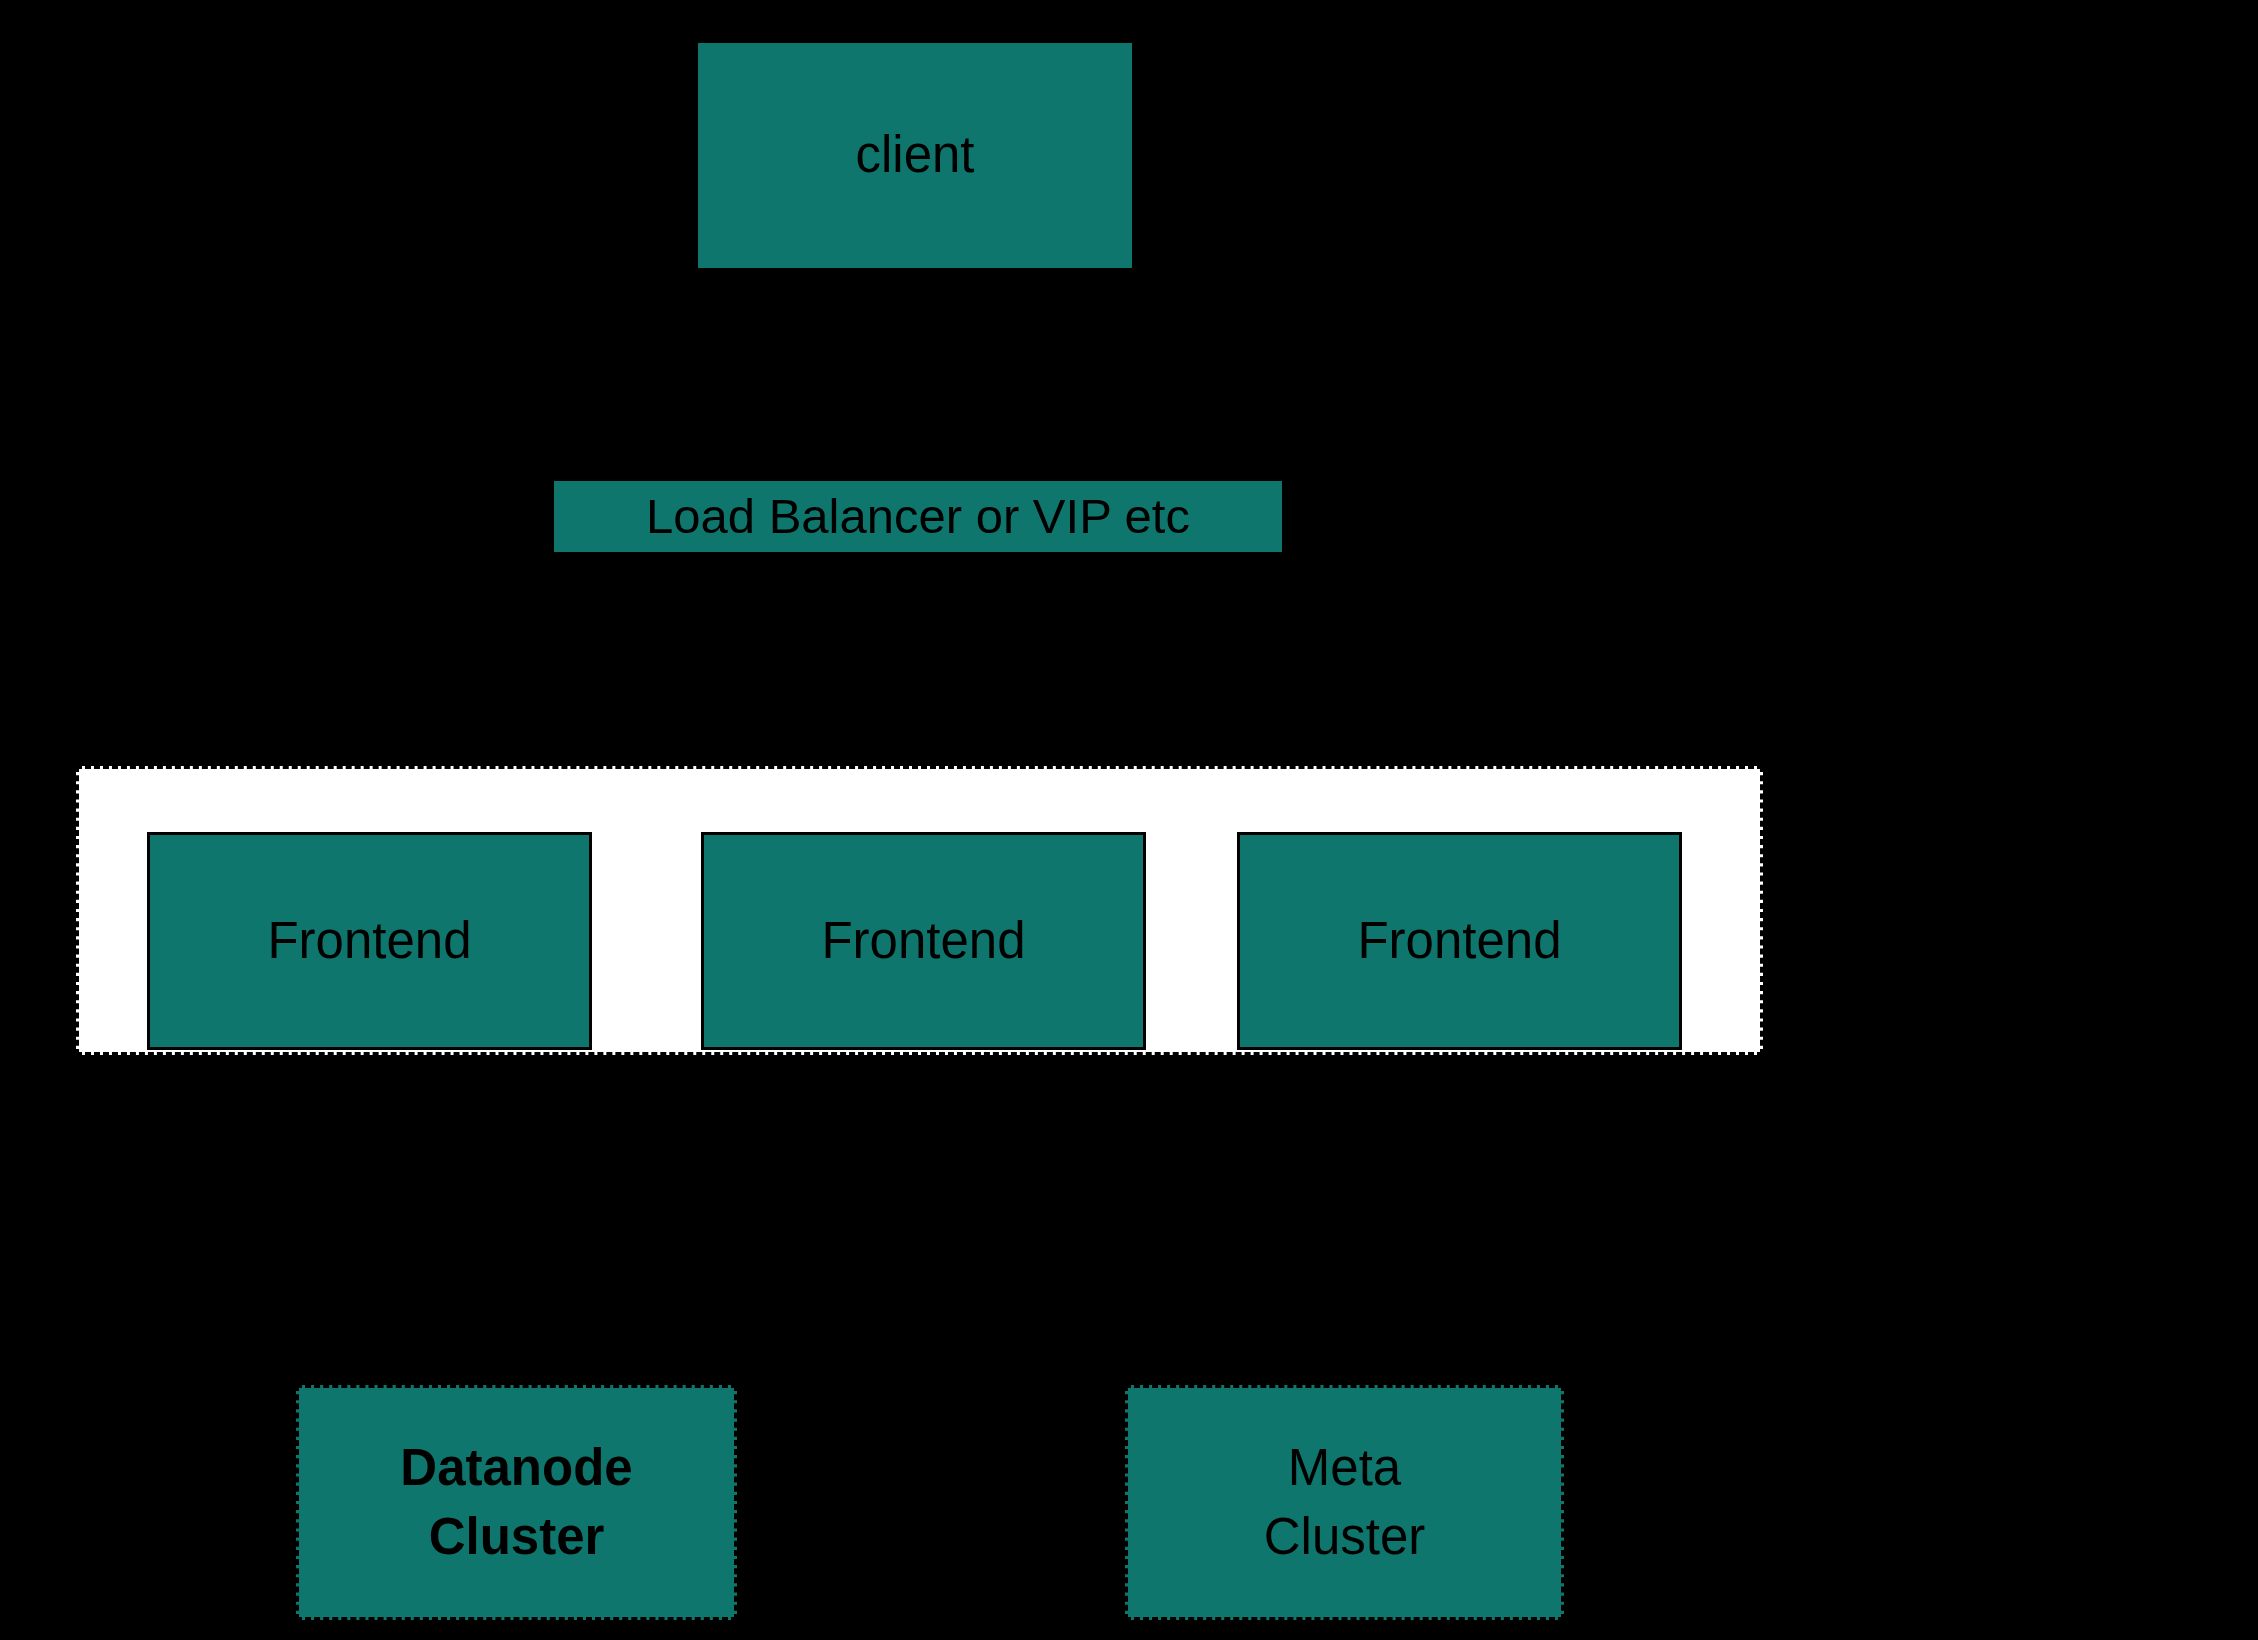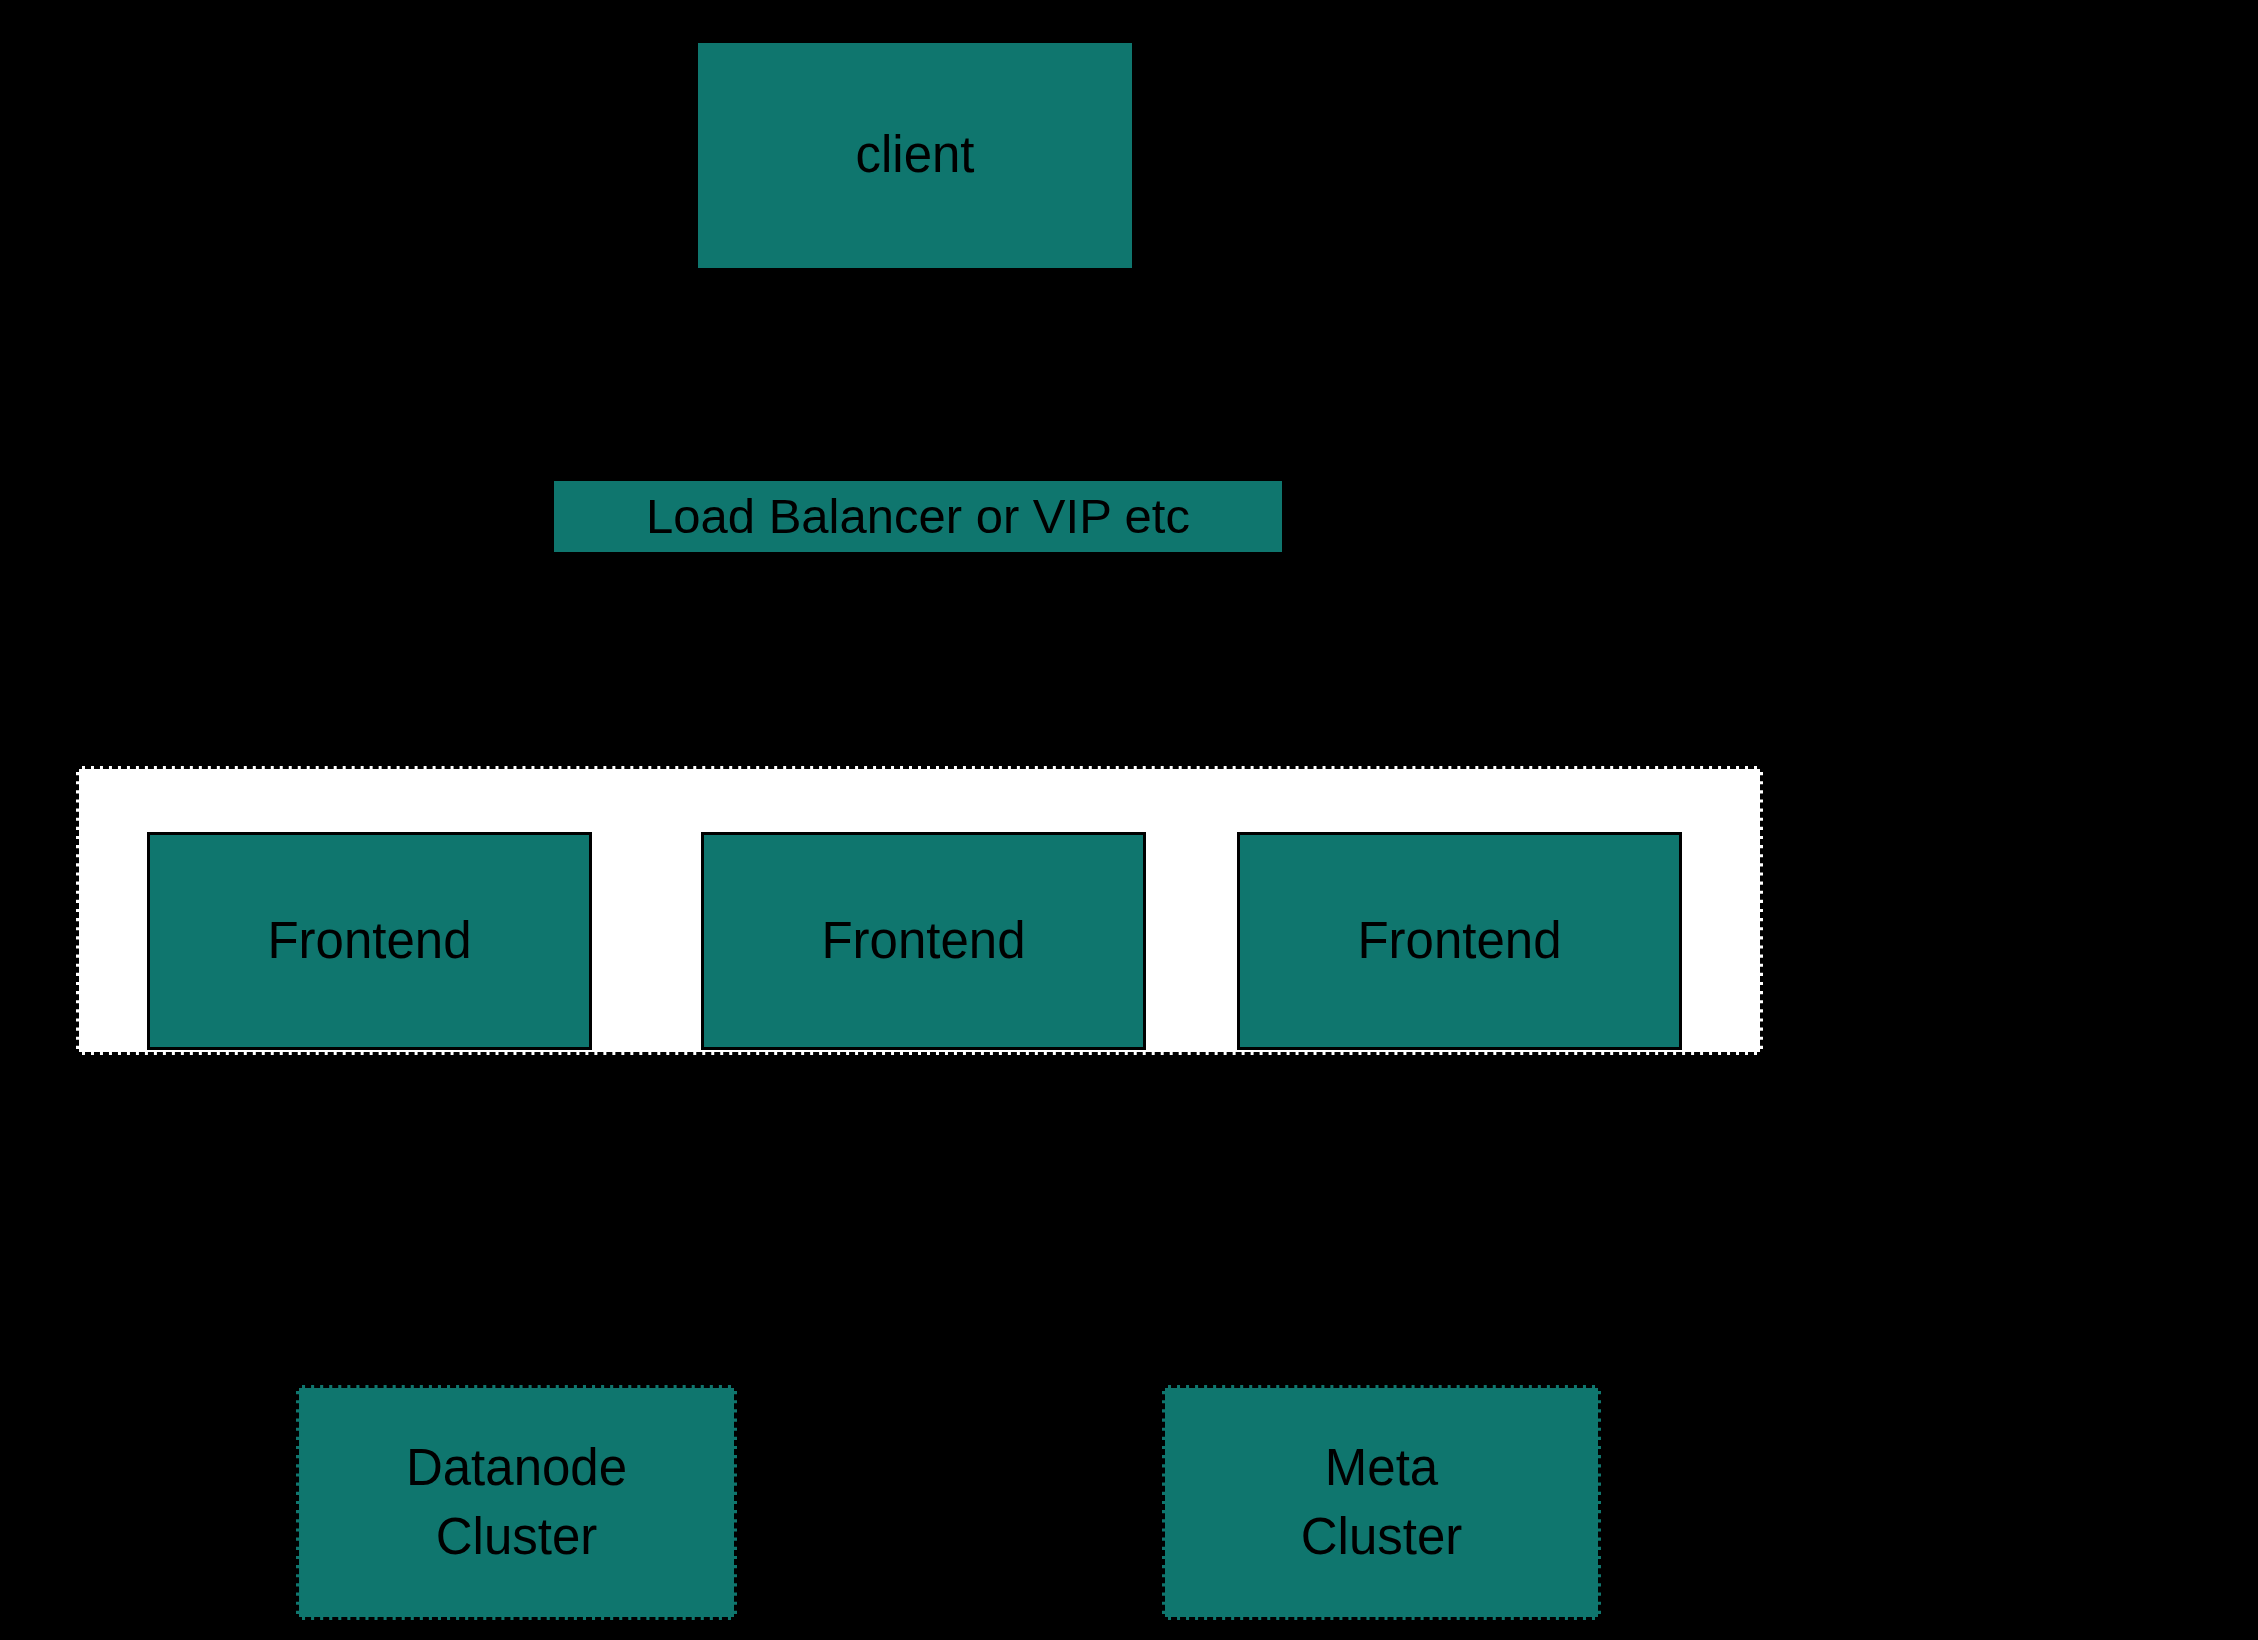--- a/index.html
+++ b/index.html
@@ -60,23 +60,24 @@
     margin-top: 28px;
   }
   #frontend-node-1 { left: 68px; }
   #frontend-node-2 { left: 622px; }
   #frontend-node-3 { left: 1158px; }
   
   #datanode-cluster-node {
     left: 296px; top: 1385px;
     width: 441px; height: 235px;
     border: 3.6px dashed #000000;
+    font-weight: bold;
   }
   #meta-cluster-node {
-    left: 1162px; top: 1385px;
+    left: 1125px; top: 1385px;
     width: 439px; height: 235px;
     border: 3.6px dashed #000000;
   }
 </style>
 </head>
 <body>
 
 <div id="diagram-canvas">
 
   <div class="node" id="client-node">

